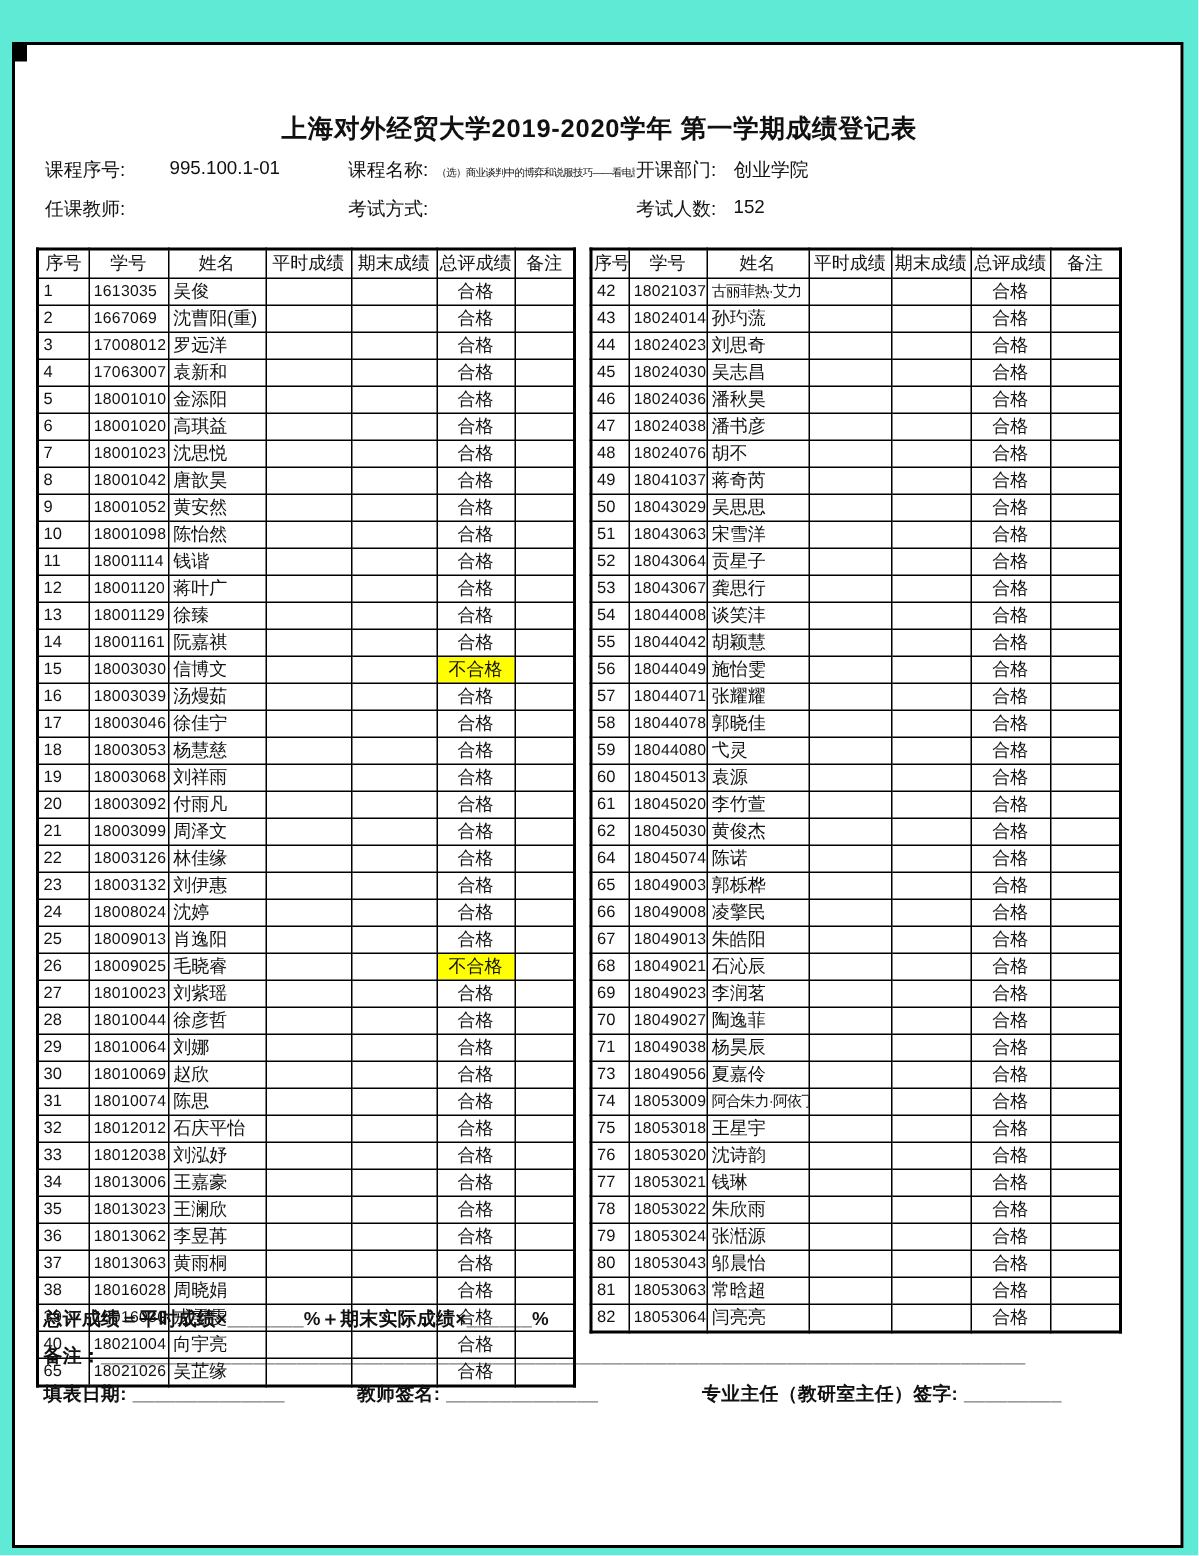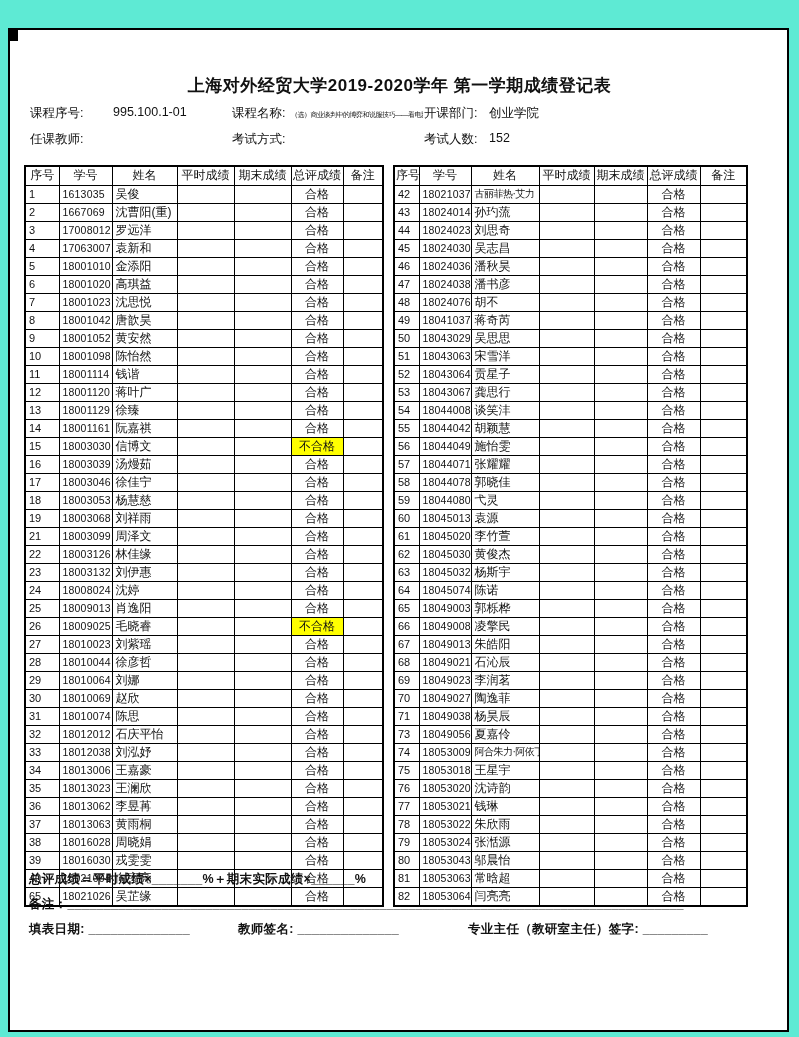--- a/index.html
+++ b/index.html
@@ -237,20 +237,29 @@
         <tr>
           <td class="c0">19</td>
           <td class="c1">18003068</td>
           <td class="c2">刘祥雨</td>
           <td class="c3"></td>
           <td class="c4"></td>
           <td class="c5">合格</td>
           <td class="c6"></td>
         </tr>
         <tr>
+          <td class="c0">20</td>
+          <td class="c1">18003092</td>
+          <td class="c2">付雨凡</td>
+          <td class="c3"></td>
+          <td class="c4"></td>
+          <td class="c5">合格</td>
+          <td class="c6"></td>
+        </tr>
+        <tr>
           <td class="c0">21</td>
           <td class="c1">18003099</td>
           <td class="c2">周泽文</td>
           <td class="c3"></td>
           <td class="c4"></td>
           <td class="c5">合格</td>
           <td class="c6"></td>
         </tr>
         <tr>
           <td class="c0">22</td>
@@ -640,29 +649,20 @@
         <tr>
           <td class="c0">62</td>
           <td class="c1">18045030</td>
           <td class="c2">黄俊杰</td>
           <td class="c3"></td>
           <td class="c4"></td>
           <td class="c5">合格</td>
           <td class="c6"></td>
         </tr>
         <tr>
-          <td class="c0">63</td>
-          <td class="c1">18045032</td>
-          <td class="c2">杨斯宇</td>
-          <td class="c3"></td>
-          <td class="c4"></td>
-          <td class="c5">合格</td>
-          <td class="c6"></td>
-        </tr>
-        <tr>
           <td class="c0">64</td>
           <td class="c1">18045074</td>
           <td class="c2">陈诺</td>
           <td class="c3"></td>
           <td class="c4"></td>
           <td class="c5">合格</td>
           <td class="c6"></td>
         </tr>
         <tr>
           <td class="c0">65</td>

